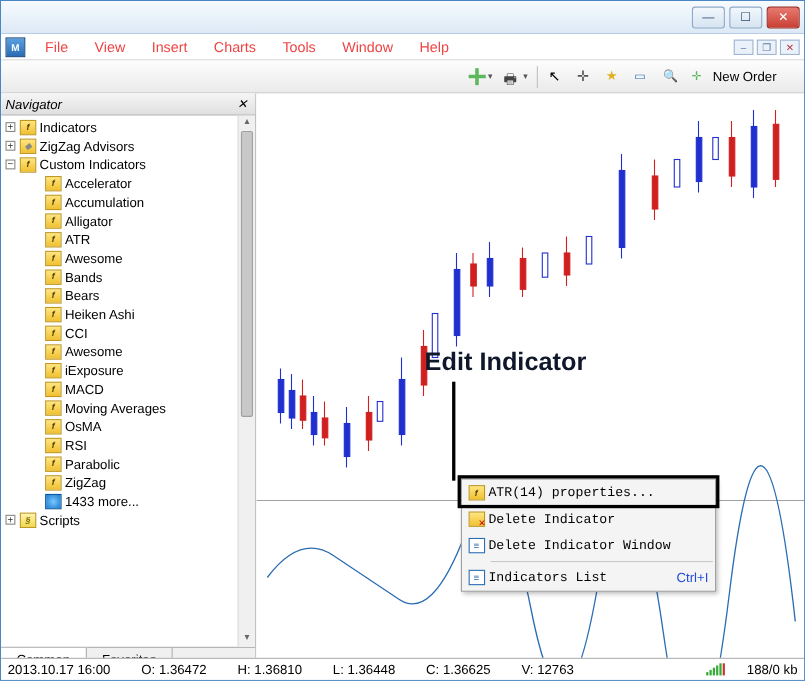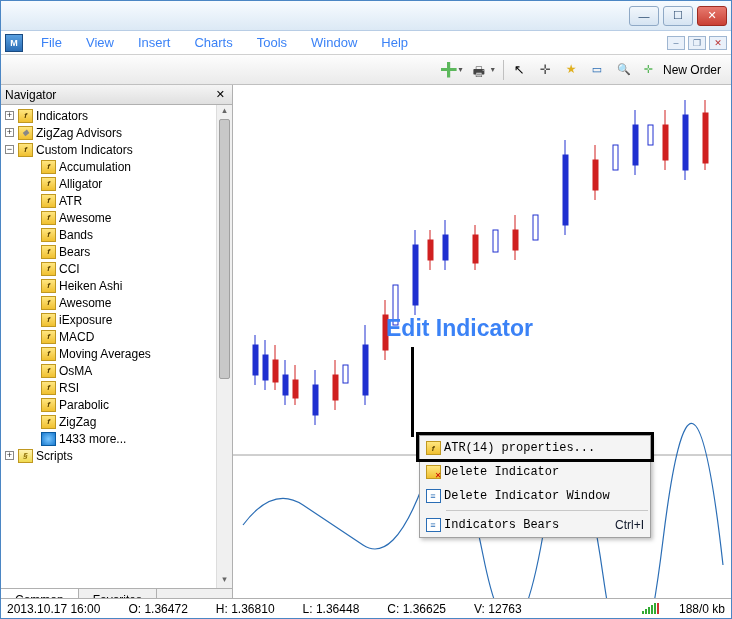--- a/index.html
+++ b/index.html
@@ -6,45 +6,45 @@
   body { background: #fff; width: 732px; height: 619px; overflow: hidden; position: relative; border:1px solid #4b86c4;}
   
   
   .titlebar { height: 30px; background: linear-gradient(to bottom, #f7fbff, #dce9f5); display:flex; justify-content:flex-end; align-items:center; padding-right:4px; border-bottom:1px solid #b8cde5;}
   .winbtn { width:30px; height:20px; border:1px solid #8fa9c6; background:linear-gradient(to bottom,#f2f7fc,#d6e4f2); margin-left:4px; display:flex; align-items:center; justify-content:center; font-size:11px; color:#2b4a6f; border-radius:3px;}
   .winbtn.close { background:linear-gradient(to bottom,#e77a6f,#c94034); color:#fff; border-color:#9e2b21;}
   
   
   .menubar { height:24px; display:flex; align-items:center; padding:0 4px; border-bottom:1px solid #d0d0d0; background:#fff;}
   .mt-icon { width:18px; height:18px; background:linear-gradient(to bottom,#5aa0e0,#2a6db5); border:1px solid #1a4a80; margin-right:6px; display:flex; align-items:center; justify-content:center; color:#fff; font-size:9px; font-weight:bold;}
-  .menubar .mi { padding:0 12px; font-size:13px; color:#3b82f6; line-height:24px;}
+  .menubar .mi { padding:0 12px; font-size:13px; color:#ef4444; line-height:24px;}
   .menubar .wbtn2 { width:18px; height:14px; border:1px solid #9fb6d1; margin-left:3px; display:flex; align-items:center; justify-content:center; font-size:9px; color:#5a7a9f; background:#eaf1fa;}
   .menubar .wbtn2.close { color:#b33;}
   
   
-  .toolbar { height:30px; border-bottom:1px solid #c0c0c0; display:flex; align-items:center; justify-content:flex-end; padding-right:6px; background:linear-gradient(to bottom,#fdfdfd,#eaeaea);}
+  .toolbar { height:30px; border-bottom:1px solid #c0c0c0; display:flex; align-items:center; justify-content:flex-end; padding-right:21px; background:linear-gradient(to bottom,#fdfdfd,#eaeaea);}
   .tb-btn { height:22px; min-width:24px; border:1px solid transparent; display:flex; align-items:center; justify-content:center; margin-left:2px; padding:0 3px; font-size:12px;}
   .tb-sep { width:1px; height:20px; background:#c0c0c0; margin:0 4px;}
   .ico { width:16px; height:16px; display:inline-block; position:relative;}
   .ico-plus { background:#5cb85c; clip-path: polygon(40% 0,60% 0,60% 40%,100% 40%,100% 60%,60% 60%,60% 100%,40% 100%,40% 60%,0 60%,0 40%,40% 40%);}
   .ico-print::before{content:"🖶"; font-size:13px; color:#444;}
   .ico-cursor::before{content:"↖"; font-size:13px; color:#000;}
   .ico-crosshair::before{content:"✛"; font-size:13px; color:#555;}
   .ico-star::before{content:"★"; font-size:12px; color:#e0b020;}
   .ico-win::before{content:"▭"; font-size:11px; color:#2a6db5;}
   .ico-search::before{content:"🔍"; font-size:11px; color:#444;}
   .ico-order::before{content:"✛"; font-size:11px; color:#5cb85c;}
   .dd::after{content:"▾"; font-size:8px; margin-left:2px; color:#555;}
   
   
   .main { display:flex; height:525px; position:relative;}
   
   
   .nav-panel { width:232px; border-right:1px solid #b0b0b0; display:flex; flex-direction:column; background:#fff;}
-  .nav-header { height:20px; background:linear-gradient(to bottom,#f5f5f5,#e0e0e0); border-bottom:1px solid #b0b0b0; display:flex; align-items:center; padding:0 4px; font-size:12px;}
+  .nav-header { height:20px; background:linear-gradient(to bottom,#f5f5f5,#e0e0e0); border-bottom:1px solid #b0b0b0; display:flex; align-items:center; padding:0 4px; font-size:12px;font-style:italic;}
   .nav-header .close-x { margin-left:auto; font-size:11px; padding:0 3px;}
   .nav-tree { flex:1; overflow-y:auto; font-size:12px; padding:2px 0; position:relative;}
   .tree-item { display:flex; align-items:center; height:17px; padding-left:4px; white-space:nowrap;}
   .tree-item.lvl1 { padding-left:4px;}
   .tree-item.lvl2 { padding-left:40px;}
   .exp { width:9px; height:9px; border:1px solid #888; font-size:9px; line-height:7px; text-align:center; margin-right:4px; color:#333; background:#fff;}
   .node-ico { width:15px; height:14px; background:linear-gradient(to bottom,#ffe680,#f0c030); border:1px solid #c09820; margin-right:3px; position:relative; display:flex; align-items:center; justify-content:center; font-size:8px; color:#5a4000; font-style:italic; font-weight:bold;}
   .node-ico.f::before{content:"f";}
   .node-ico.ea::before{content:"◆"; color:#888;}
   .node-ico.globe{background:radial-gradient(circle,#7ac7ff,#1a7acf); border-color:#0a5a9f;}
@@ -62,26 +62,26 @@
   
   .ctx-menu { position:absolute; left:418px; top:434px; width:232px; background:#f4f4f4; border:1px solid #a0a0a0; box-shadow:2px 2px 4px rgba(0,0,0,0.25); font-size:12px; z-index:10;}
   .ctx-item { display:flex; align-items:center; height:24px; padding:0 6px 0 2px;}
   .ctx-item .ci-ico { width:22px; display:flex; justify-content:center;}
   .ctx-item .ci-ico .ico-ind{ width:15px; height:14px; background:linear-gradient(to bottom,#ffe680,#f0c030); border:1px solid #c09820; display:flex; align-items:center; justify-content:center; font-size:8px; font-style:italic; font-weight:bold; color:#5a4000;}
   .ctx-item .ci-ico .ico-del{ width:15px; height:14px; background:linear-gradient(to bottom,#ffe680,#f0c030); border:1px solid #c09820; position:relative;}
   .ctx-item .ci-ico .ico-del::after{content:"✕"; position:absolute; right:-2px; bottom:-2px; font-size:8px; color:#c00;}
   .ctx-item .ci-ico .ico-list{ width:15px; height:14px; border:1px solid #2a6db5; background:#fff;}
   .ctx-item .ci-ico .ico-list::before{content:"≡"; font-size:9px; color:#2a6db5; display:block; text-align:center; line-height:12px;}
   .ctx-item .ci-txt{ flex:1;font-family:Liberation Mono, monospace;}
-  .ctx-item .ci-sc{ margin-left:auto; color:#0f172a;}
+  .ctx-item .ci-sc{ margin-left:auto; color:#1d4ed8;}
   .ctx-sep { height:1px; background:#c8c8c8; margin:2px 2px 2px 26px;}
   .ctx-highlight { border:3px solid #000; position:absolute; z-index:11;}
   
   
-  .anno-label { position:absolute; left:385px; top:314px; font-size:23px; font-weight:bold; color:#3b82f6; z-index:5;}
+  .anno-label { position:absolute; left:385px; top:314px; font-size:23px; font-weight:bold; color:#0f172a; z-index:5;}
   .anno-line { position:absolute; left:410px; top:346px; width:3px; height:90px; background:#000; z-index:5;}
   
   
   .status { height:20px; border-top:1px solid #b0b0b0; display:flex; align-items:center; font-size:12px; padding:0 6px; background:#fff; position:absolute; bottom:0; left:0; right:0;}
   .status .sp{ margin-right:28px;}
   .status .bars{ margin-left:auto; display:flex; align-items:flex-end; gap:1px; margin-right:20px;}
   .status .bars span{ width:2px; background:#3a3;}
   .status .bars span:nth-child(1){height:3px;} .status .bars span:nth-child(2){height:5px;} .status .bars span:nth-child(3){height:7px;} .status .bars span:nth-child(4){height:9px;} .status .bars span:nth-child(5){height:11px;} .status .bars span:nth-child(6){height:11px; background:#c33;}
   
   
@@ -160,20 +160,24 @@
           <span>ZigZag Advisors</span>
         </div>
       <div class="tree-item lvl1">
           <span class="exp">−</span>
           <span class="node-ico f"></span>
           <span>Custom Indicators</span>
         </div>
       <div id="custom-list">
           <div class="tree-item lvl2">
             <span class="node-ico f"></span>
+            <span>Accelerator</span>
+          </div>
+          <div class="tree-item lvl2">
+            <span class="node-ico f"></span>
             <span>Accumulation</span>
           </div>
           <div class="tree-item lvl2">
             <span class="node-ico f"></span>
             <span>Alligator</span>
           </div>
           <div class="tree-item lvl2">
             <span class="node-ico f"></span>
             <span>ATR</span>
           </div>
@@ -184,25 +188,25 @@
           <div class="tree-item lvl2">
             <span class="node-ico f"></span>
             <span>Bands</span>
           </div>
           <div class="tree-item lvl2">
             <span class="node-ico f"></span>
             <span>Bears</span>
           </div>
           <div class="tree-item lvl2">
             <span class="node-ico f"></span>
+            <span>Heiken Ashi</span>
+          </div>
+          <div class="tree-item lvl2">
+            <span class="node-ico f"></span>
             <span>CCI</span>
-          </div>
-          <div class="tree-item lvl2">
-            <span class="node-ico f"></span>
-            <span>Heiken Ashi</span>
           </div>
           <div class="tree-item lvl2">
             <span class="node-ico f"></span>
             <span>Awesome</span>
           </div>
           <div class="tree-item lvl2">
             <span class="node-ico f"></span>
             <span>iExposure</span>
           </div>
           <div class="tree-item lvl2">
@@ -334,21 +338,21 @@
     <span class="ci-ico">
         <span class="ico-list"></span>
       </span>
     <span class="ci-txt">Delete Indicator Window</span>
   </div>
   <div class="ctx-sep"></div>
   <div class="ctx-item">
     <span class="ci-ico">
         <span class="ico-list"></span>
       </span>
-    <span class="ci-txt">Indicators Bears</span>
+    <span class="ci-txt">Indicators List</span>
     <span class="ci-sc">Ctrl+I</span>
   </div>
 </div>
 <div class="ctx-highlight" style="left:415px; top:431px; width:238px; height:30px;"></div>
 
 <div class="status">
   <span class="sp">2013.10.17 16:00</span>
   <span class="sp"><span>O:</span> <span>1.36472</span></span>
   <span class="sp"><span>H:</span> <span>1.36810</span></span>
   <span class="sp"><span>L:</span> <span>1.36448</span></span>

